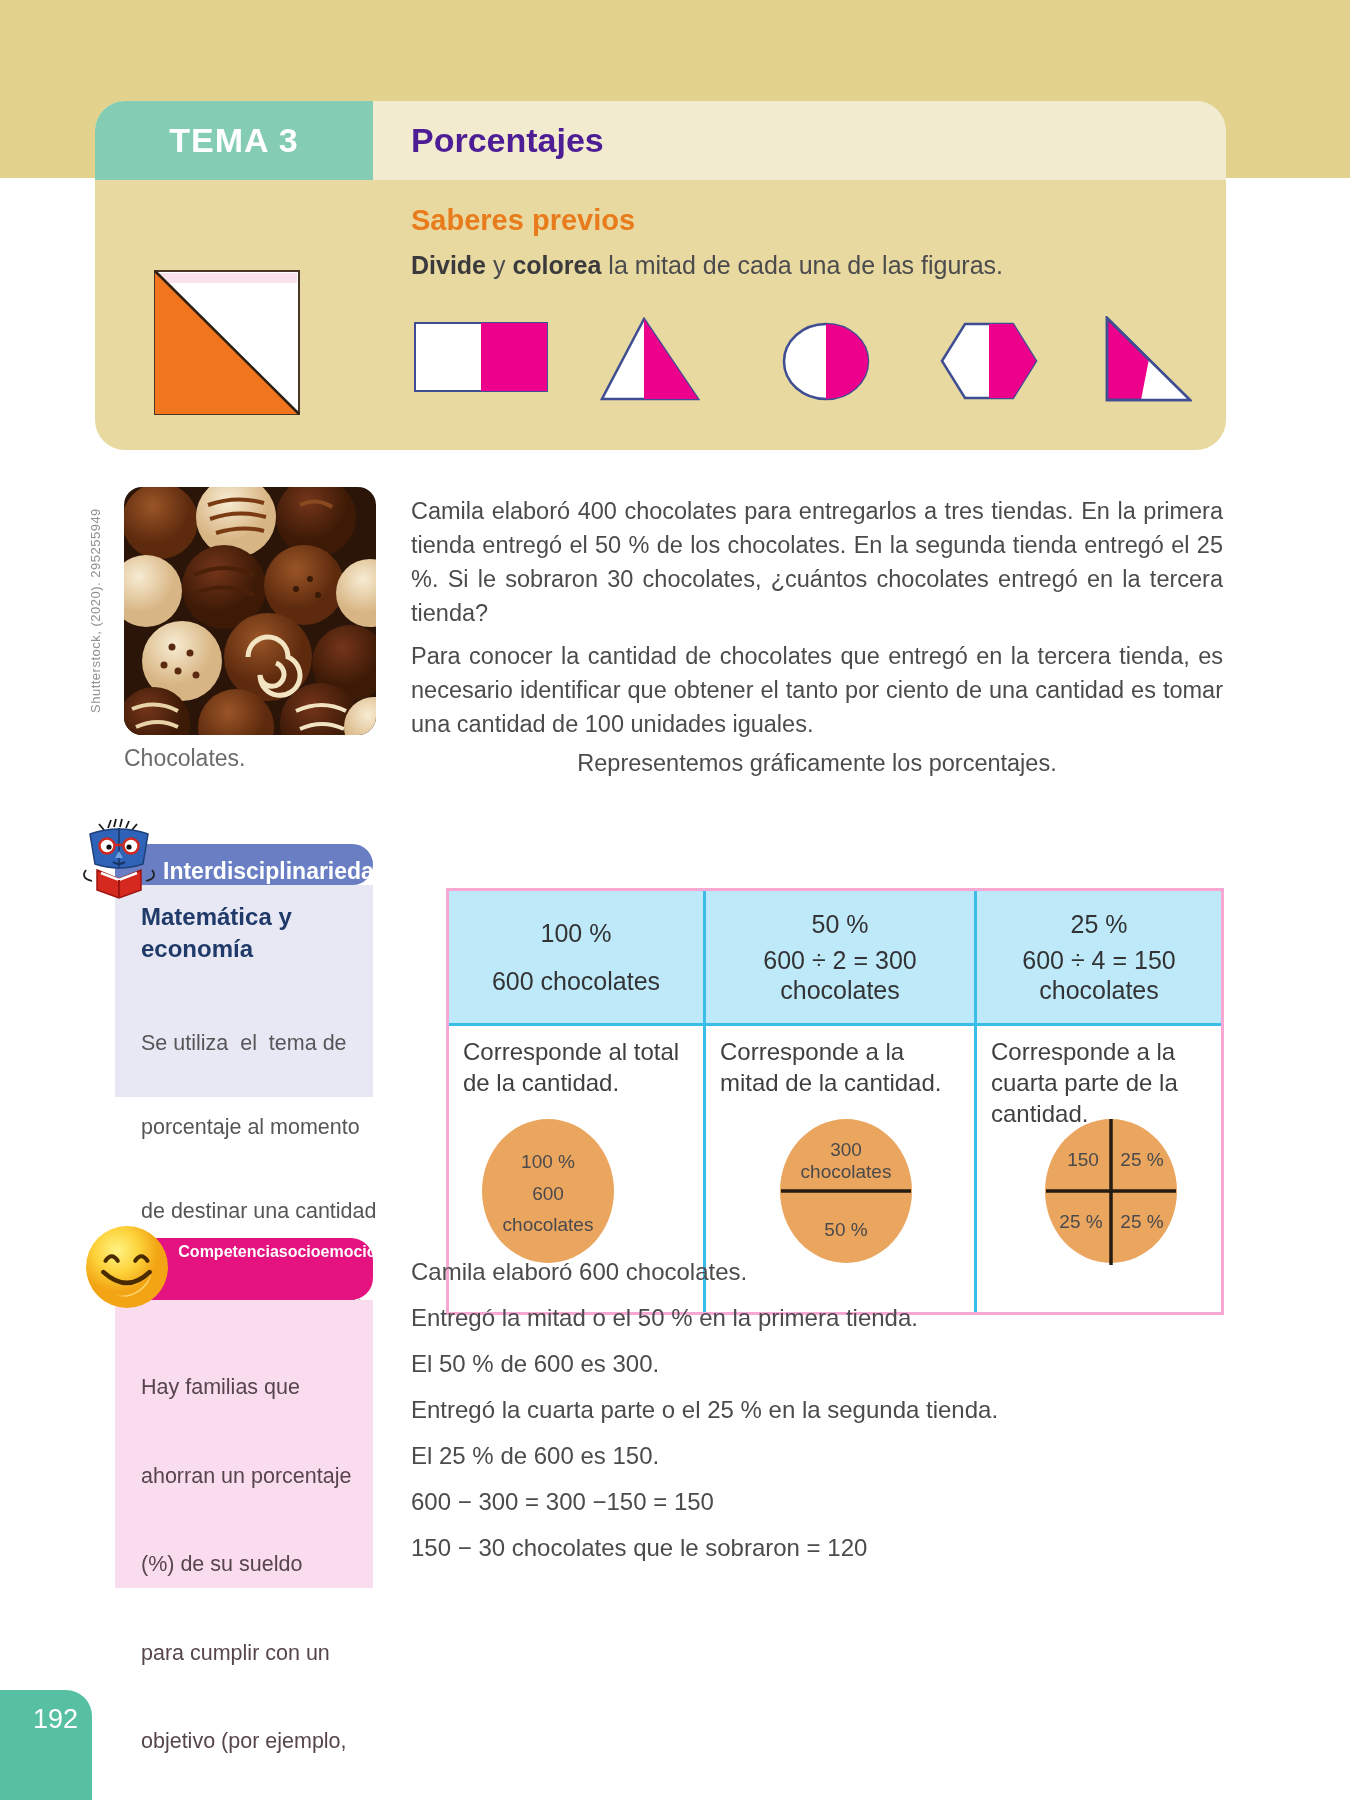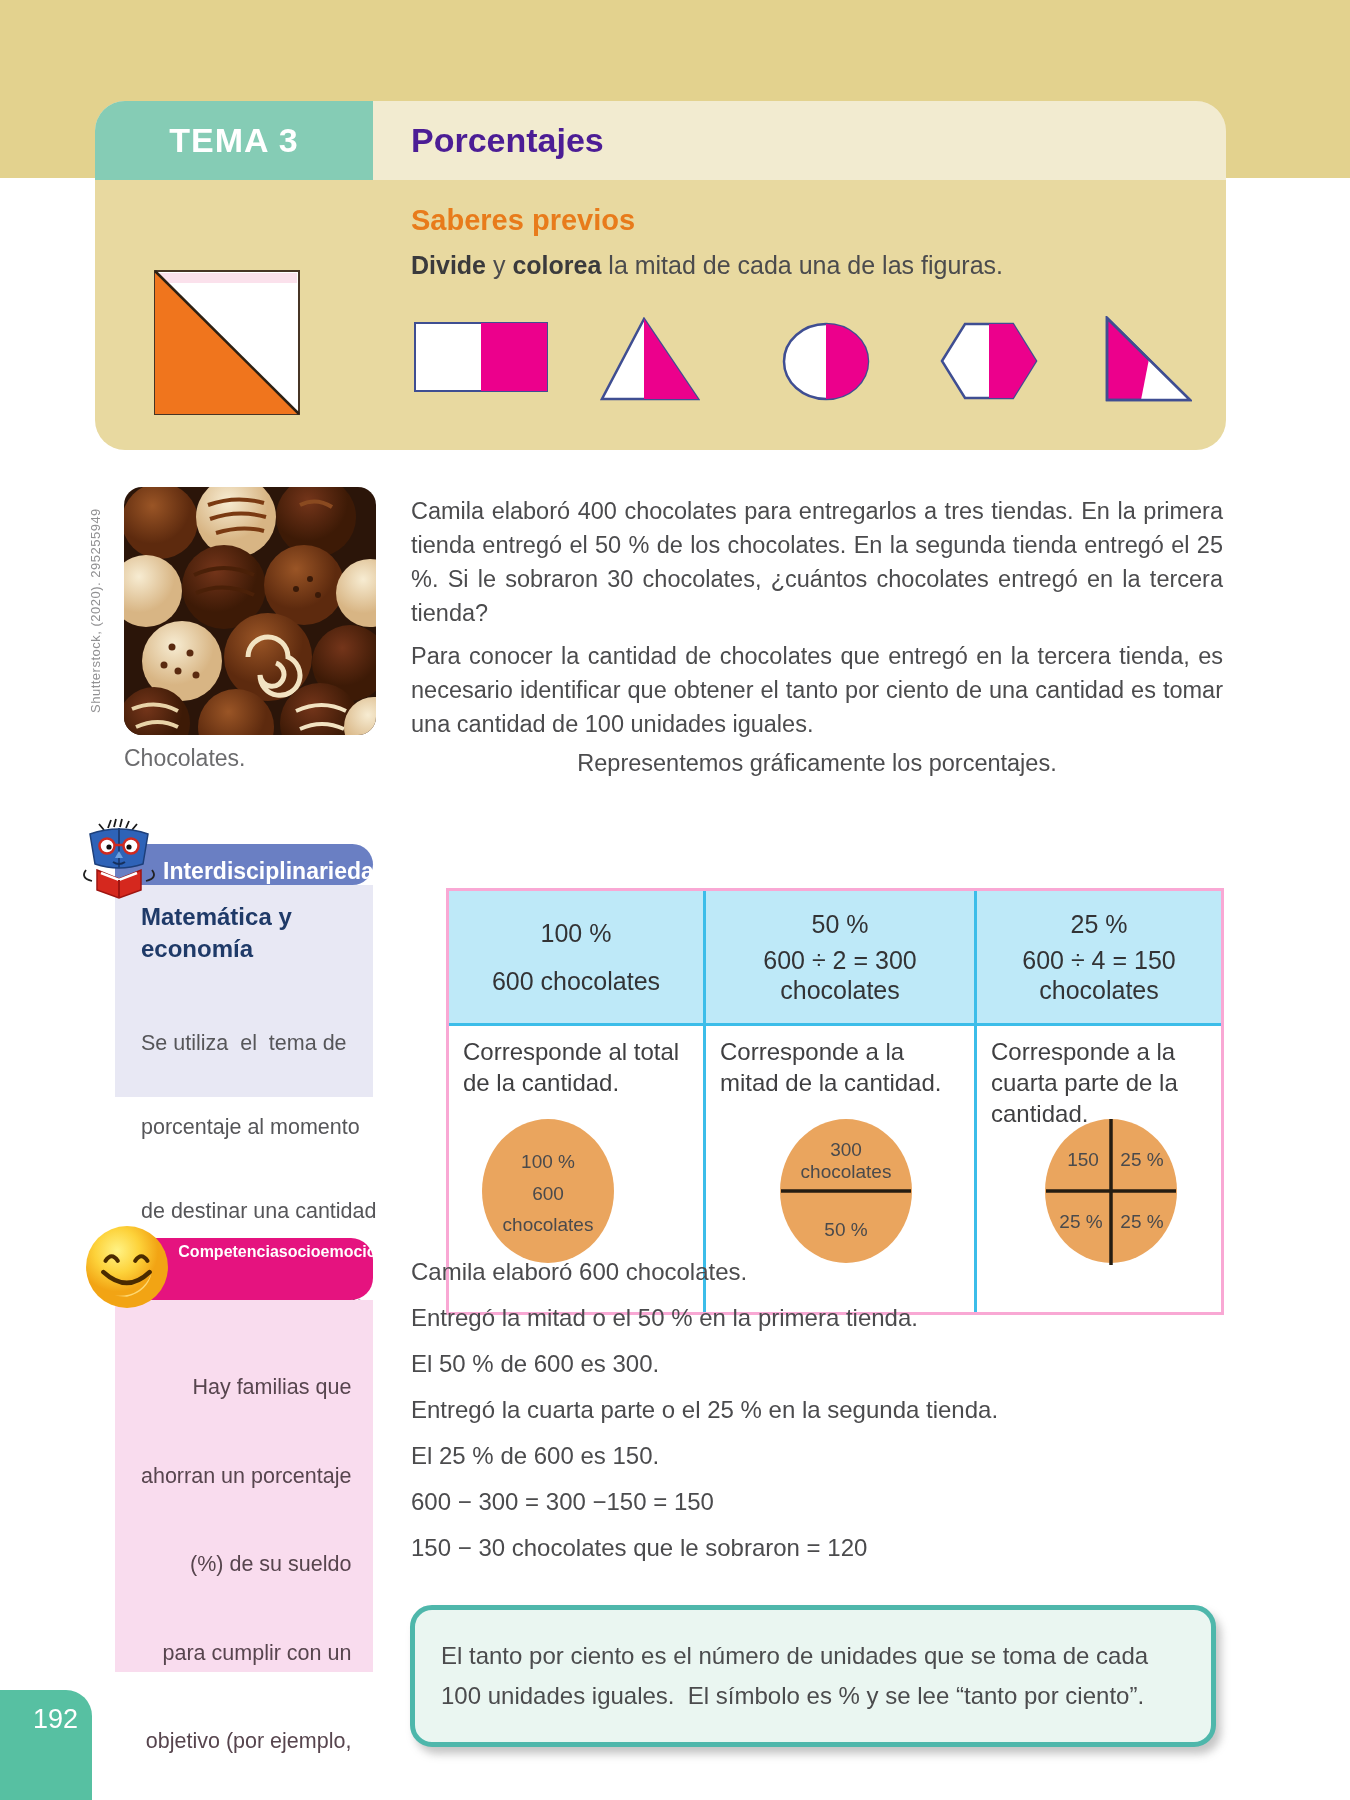--- a/index.html
+++ b/index.html
@@ -37,21 +37,21 @@
   .inter-body{position:absolute;left:115px;top:885px;width:258px;height:212px;background:#e8e8f4;}
   .inter-title{position:absolute;left:26px;top:16px;font-size:24px;font-weight:700;
                color:#1f3a68;line-height:32px;}
   .inter-lines{position:absolute;left:26px;top:88px;font-size:21.5px;line-height:28px;
                color:#565659;white-space:pre;}
   .mascot1{position:absolute;left:80px;top:818px;width:78px;height:82px;}
 
   .comp-header{left:115px;top:1238px;width:258px;height:62px;background:#e5137f;
                border-radius:0 22px 22px 0;padding-left:90px;box-sizing:border-box;
                font-size:16px;line-height:27px;flex-direction:row;align-items:flex-start;justify-content:center;}
-  .comp-body{position:absolute;left:115px;top:1300px;width:258px;height:372px;background:#f9dcee;text-align:right;}
+  .comp-body{position:absolute;left:115px;top:1300px;width:258px;height:288px;background:#f9dcee;}
   .comp-lines{position:absolute;left:26px;top:14px;font-size:21.5px;line-height:29.5px;
               color:#57454e;white-space:pre;}
   .mascot2{position:absolute;left:84px;top:1224px;width:86px;height:86px;}
 
   .page-tab{position:absolute;left:0;top:1690px;width:92px;height:110px;background:#57c0a2;
             border-radius:0 26px 0 0;}
   .page-tab span{position:absolute;right:14px;top:14px;font-size:27px;color:#ffffff;}
 
   
   .intro-p{position:absolute;left:411px;width:812px;font-size:23.5px;line-height:34px;
@@ -308,21 +308,18 @@
   </svg>
 
   <div class="solution-line" style="top:1258px">Camila elaboró 600 chocolates.</div>
   <div class="solution-line" style="top:1304px">Entregó la mitad o el 50 % en la primera tienda.</div>
   <div class="solution-line" style="top:1350px">El 50 % de 600 es 300.</div>
   <div class="solution-line" style="top:1396px">Entregó la cuarta parte o el 25 % en la segunda tienda.</div>
   <div class="solution-line" style="top:1442px">El 25 % de 600 es 150.</div>
   <div class="solution-line" style="top:1488px">600 − 300 = 300 −150 = 150</div>
   <div class="solution-line" style="top:1534px">150 − 30 chocolates que le sobraron = 120</div>
 
-  <div class="concept-box">
-    <p>El tanto por ciento es el número de unidades que se toma de cada 100 unidades iguales.  El símbolo es % y se lee “tanto por ciento”.</p>
-  </div>
 
   <div class="page-tab">
     <span>192</span>
   </div>
 
 </div>
 
 </body></html>

